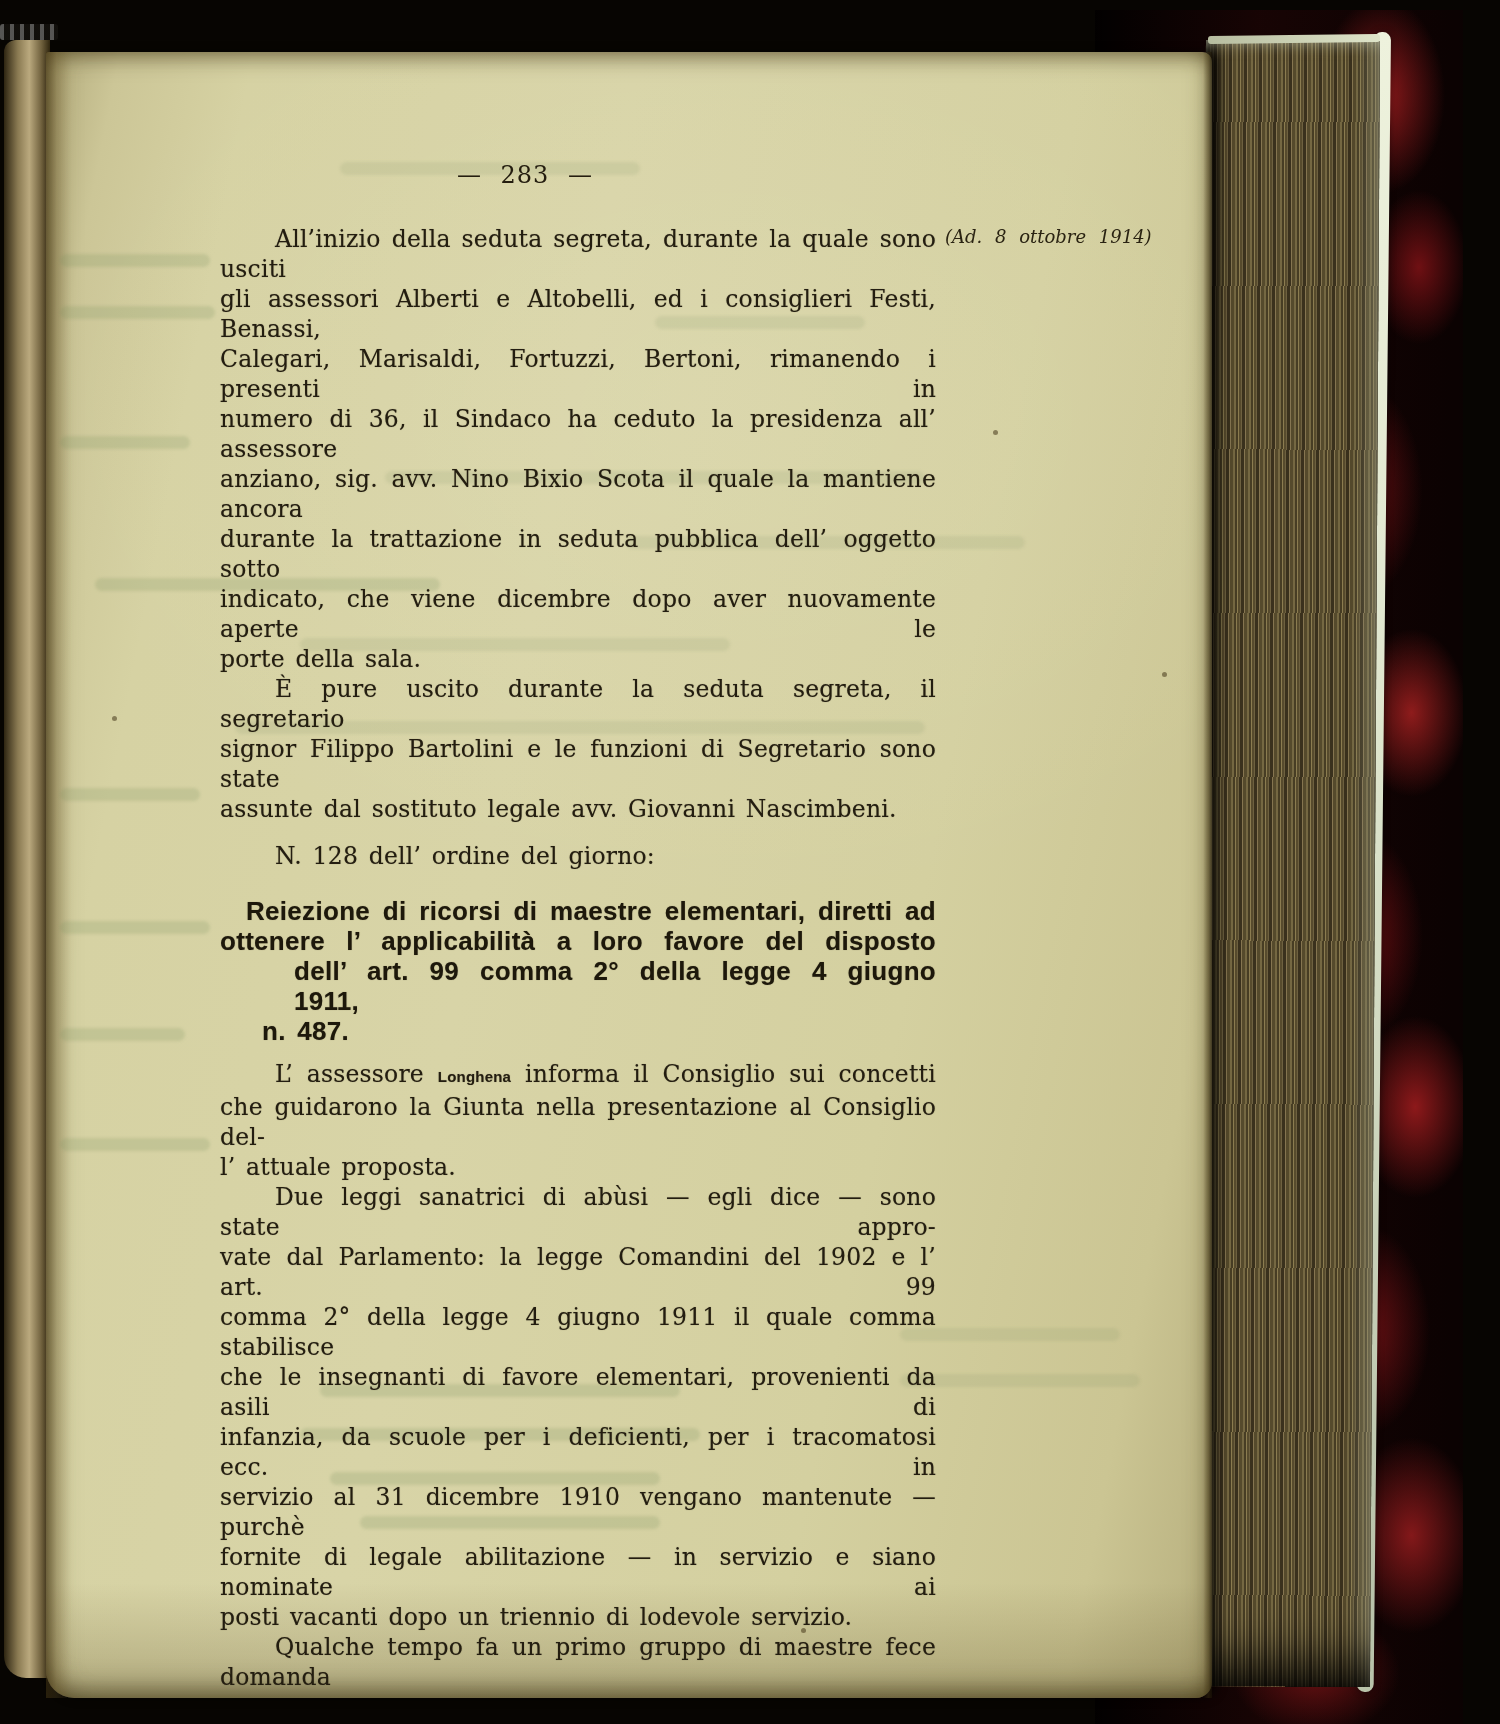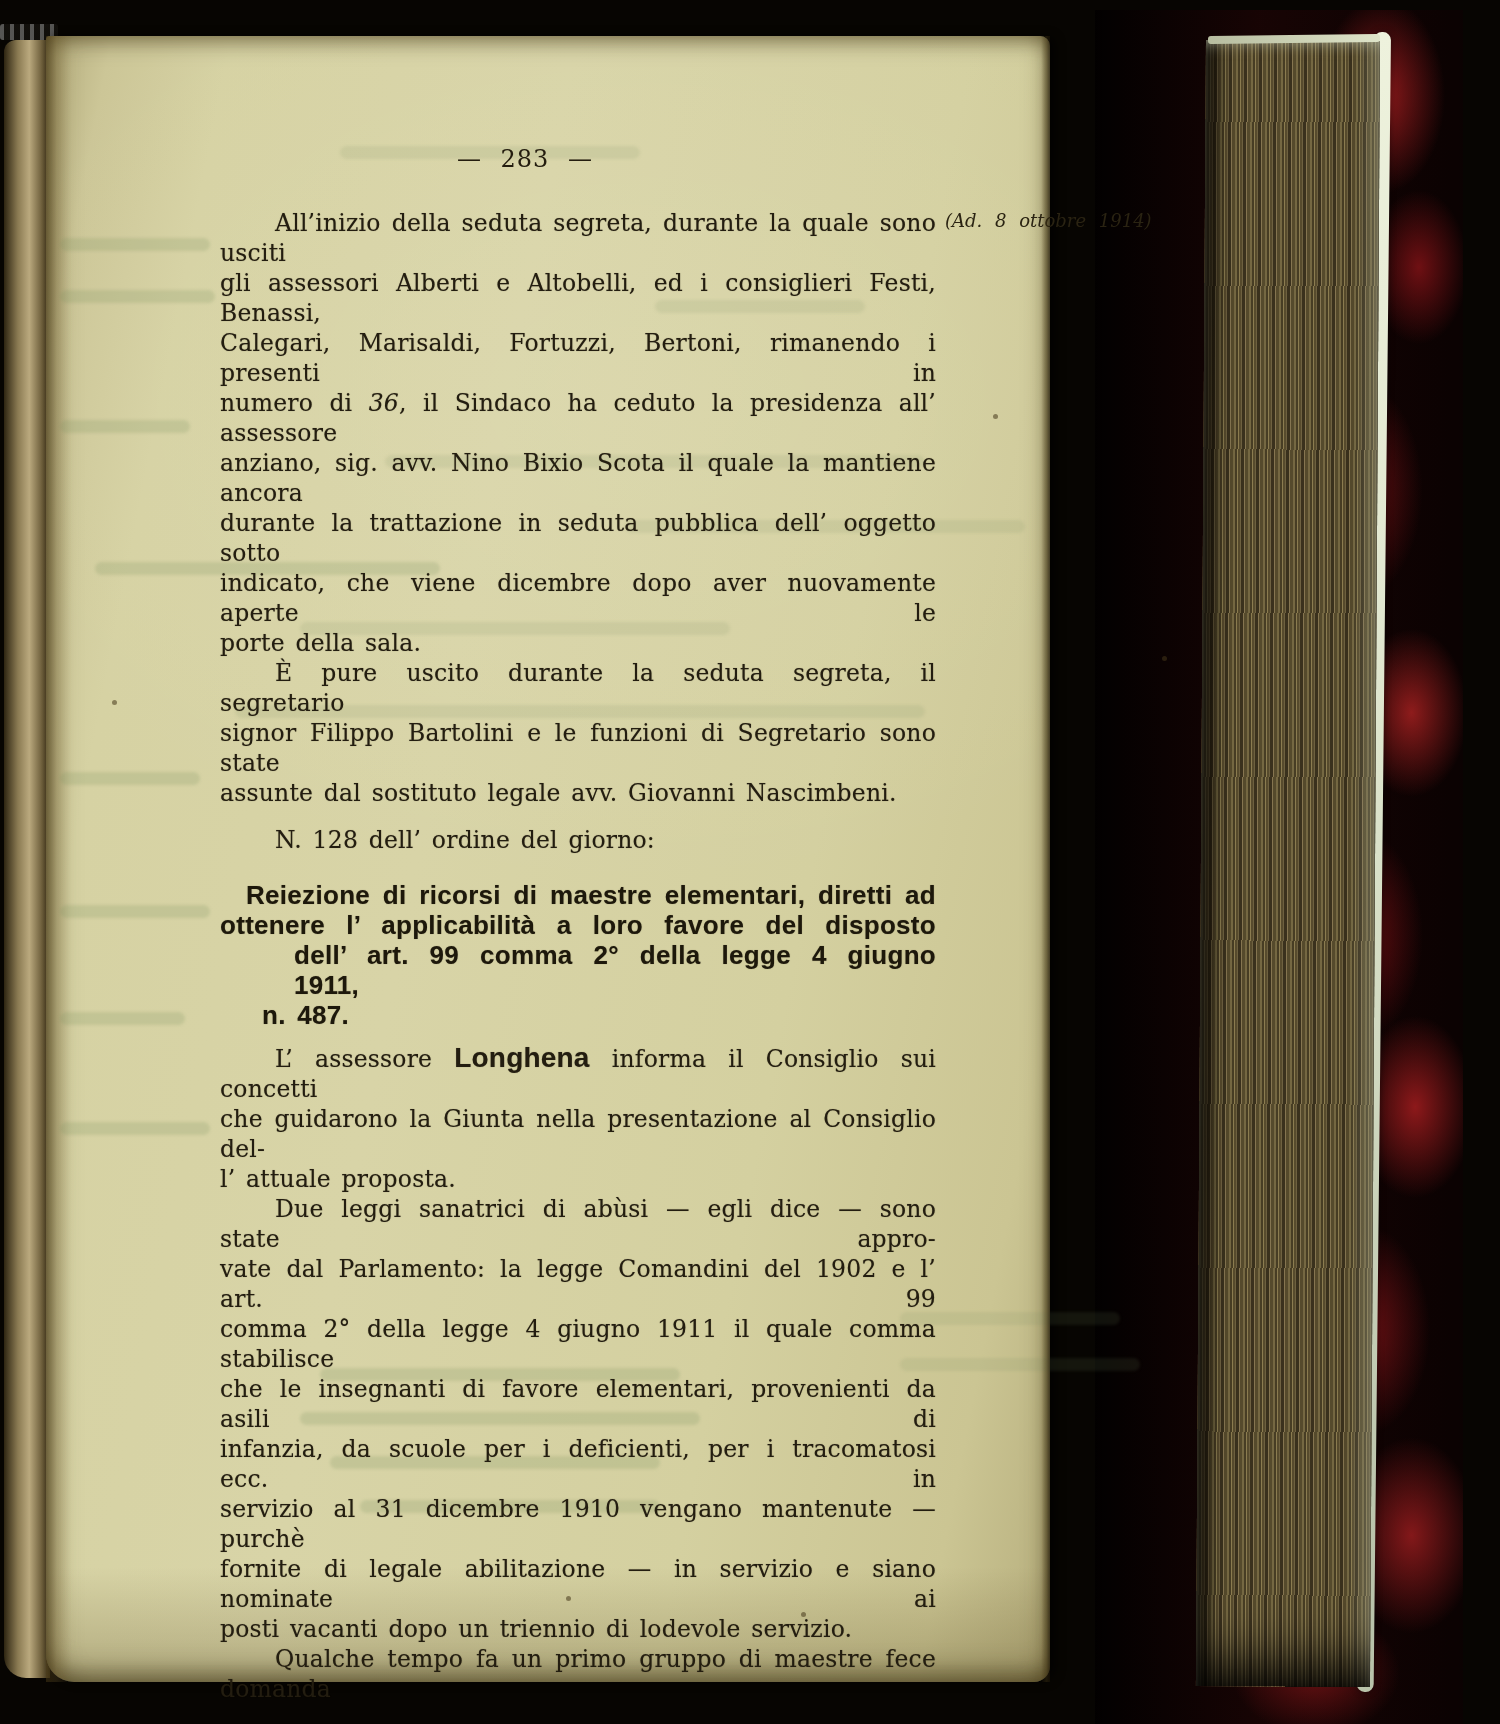--- a/index.html
+++ b/index.html
@@ -44,21 +44,21 @@
     transform:rotate(-.7deg);background:linear-gradient(90deg,#b7bda0,#dfe4c9);
     border-radius:3px;}
   
   .spine-strip{position:absolute;left:4px;top:40px;width:46px;height:1638px;z-index:2;
     background:linear-gradient(90deg,#2e2512 0,#8a7a52 30%,#baa97e 55%,#6e5f3c 82%,#30260f 100%);
     border-radius:12px 0 0 22px;}
   .spine-head{position:absolute;left:0;top:24px;width:58px;height:16px;z-index:2;opacity:.8;
     border-radius:3px;background:repeating-linear-gradient(90deg,#6a6a68 0 4px,#14120e 4px 10px);}
 
   
-  .page{position:absolute;left:46px;top:36px;width:1004px;height:1646px;z-index:5;
+  .page{position:absolute;left:46px;top:52px;width:1166px;height:1646px;z-index:5;
     border-radius:4px 10px 16px 28px;
     background-image:
       radial-gradient(ellipse 700px 500px at 58% 22%, rgba(255,255,240,.10), rgba(255,255,240,0)),
       linear-gradient(180deg, rgba(0,0,0,0) 93%, rgba(90,75,35,.3)),
       linear-gradient(101deg,#b3ab7c 0%,#ccc697 5%,#d6d2a3 14%,#d8d4a7 40%,#d4d0a0 70%,#cbc593 90%,#b6ae7d 100%);
     box-shadow:inset 18px 0 28px -12px rgba(70,55,20,.55),
                inset -14px 0 22px -10px rgba(70,55,20,.5),
                inset 0 16px 22px -12px rgba(60,45,15,.5),
                inset 0 -20px 26px -12px rgba(50,40,12,.55),
                6px 0 10px rgba(0,0,0,.6);}
@@ -77,22 +77,22 @@
     text-shadow:0 0 1px rgba(35,28,12,.4);}
   .ln{line-height:30px;min-height:30px;text-align:justify;text-align-last:justify;}
   .ln.end{text-align-last:left;}
   .ln.first{text-indent:55px;}
   .agenda{line-height:30px;margin:17px 0 25px 0;text-indent:55px;text-align:left;}
   .hgroup{margin-bottom:13px;font-family:"Liberation Sans", sans-serif;font-weight:700;
     font-size:26px;color:#1d180b;letter-spacing:.3px;word-spacing:4px;}
   .hgroup .ln{line-height:30px;}
   .h1{margin-left:26px;} .h2{} .h3{margin-left:74px;}
   .h4{margin-left:42px;text-align-last:left;}
-  .it{font-style:italic;}
-  .bname{font-family:"Liberation Sans", sans-serif;font-weight:700;font-size:28px;}
+  .it{}
+  .bname{font-family:"Liberation Sans", sans-serif;font-weight:700;font-size:15px;}
 
   
   .g{position:absolute;height:13px;border-radius:7px;background:rgba(116,138,92,.20);
      filter:blur(1.8px);}
   .g.f{background:rgba(116,138,92,.13);}
   .sp{position:absolute;width:5px;height:5px;border-radius:50%;background:rgba(70,55,25,.55);}
 </style>
 </head>
 <body>
 

